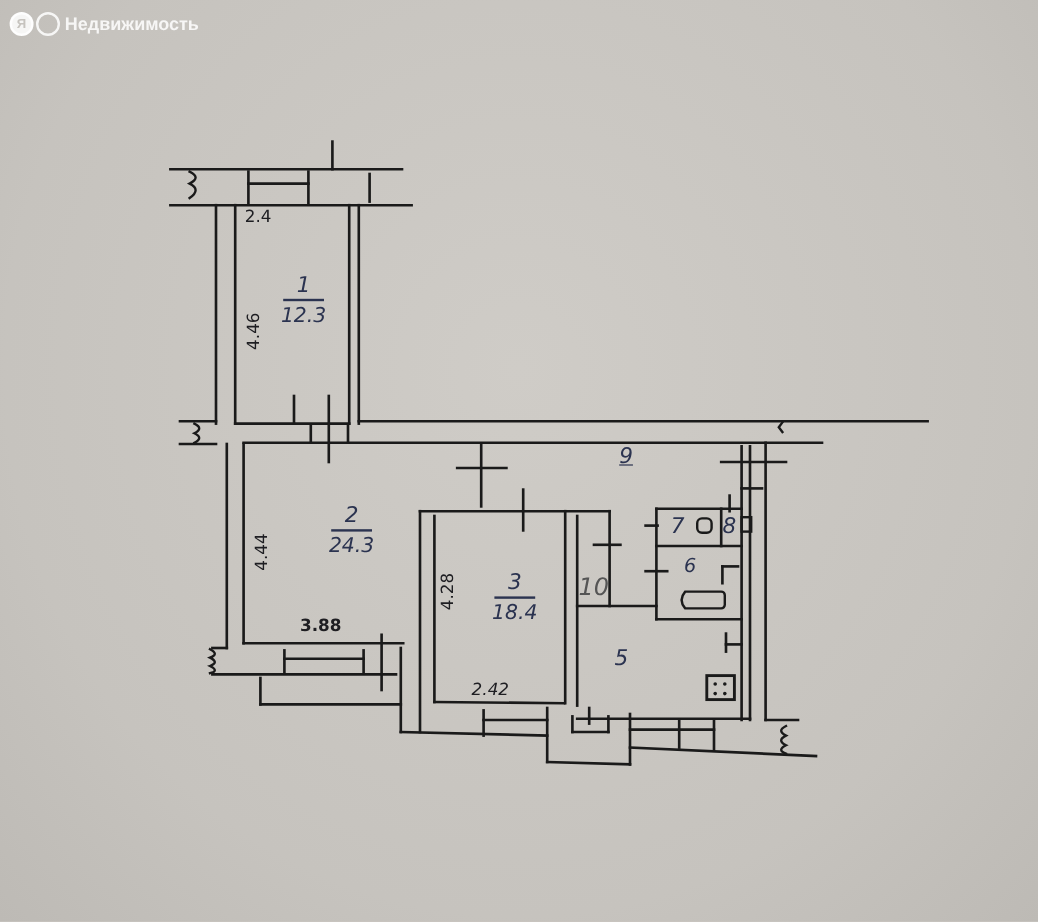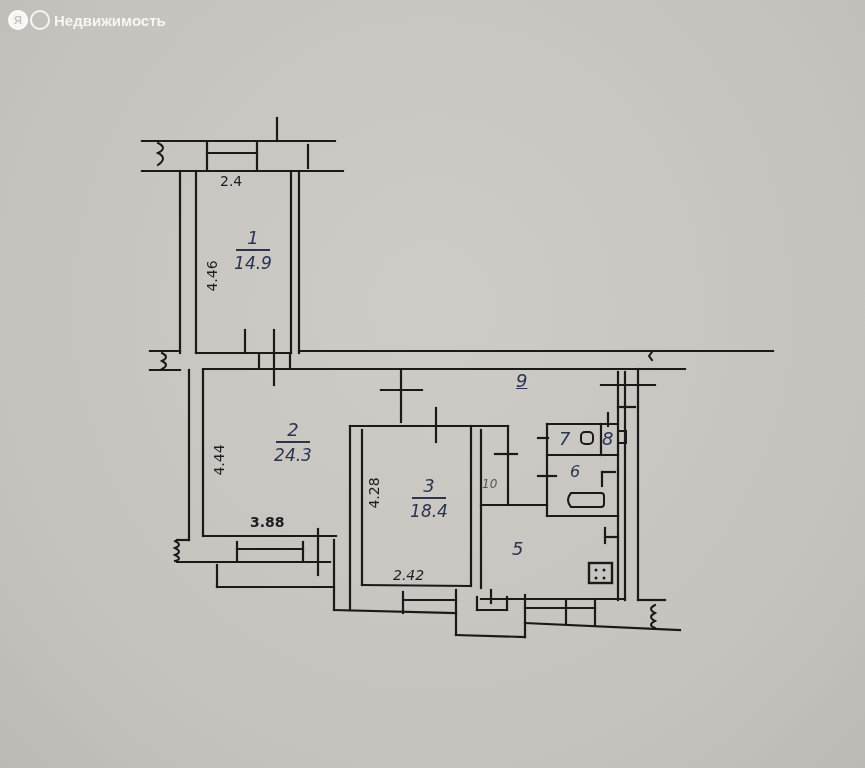--- a/index.html
+++ b/index.html
@@ -170,23 +170,23 @@
     <line x1="525" y1="623" x2="680" y2="630"></line>
     <line x1="566" y1="600" x2="566" y2="623"></line>
     <line x1="595" y1="600" x2="595" y2="625"></line>
     <path d="M655 605 q-8 4 0 8 q-8 4 0 8 q-8 4 0 7" stroke-width="2"></path>
   </g>
 </svg>
 
 <div class="room-num" style="left:228px; top:228px; width:50px;">
   <span class="n">1</span>
   <span class="bar"></span>
-  <span class="a">14.9</span>
-</div>
-<div class="lbl" style="left:220px; top:173px;">2.4</div>
+  <span class="a">12.3</span>
+</div>
+<div class="lbl" style="left:204px; top:173px;">2.4</div>
 <div class="lbl vert" style="left:196px; top:268px;">4.46</div>
 
 <div class="room-num" style="left:268px; top:420px; width:50px;">
   <span class="n">2</span>
   <span class="bar"></span>
   <span class="a">24.3</span>
 </div>
 <div class="lbl" style="left:250px; top:514px;font-weight:bold;">3.88</div>
 <div class="lbl vert" style="left:203px; top:452px;">4.44</div>
 
@@ -196,13 +196,13 @@
   <span class="a">18.4</span>
 </div>
 <div class="lbl" style="left:393px; top:567px;font-style:italic;">2.42</div>
 <div class="lbl vert" style="left:358px; top:485px;">4.28</div>
 
 <div class="lbl ink" style="left:512px; top:538px; font-size:18px;">5</div>
 <div class="lbl ink" style="left:570px; top:462px; font-size:16px;">6</div>
 <div class="lbl ink" style="left:559px; top:428px; font-size:18px;">7</div>
 <div class="lbl ink" style="left:602px; top:428px; font-size:18px;">8</div>
 <div class="lbl ink" style="left:516px; top:370px; font-size:18px; text-decoration: underline;">9</div>
-<div class="lbl ink" style="left:482px; top:477px; font-size:12px; color:#555;">10</div>
+<div class="lbl ink" style="left:482px; top:477px; font-size:20px; color:#555;">10</div>
 
 </body></html>

